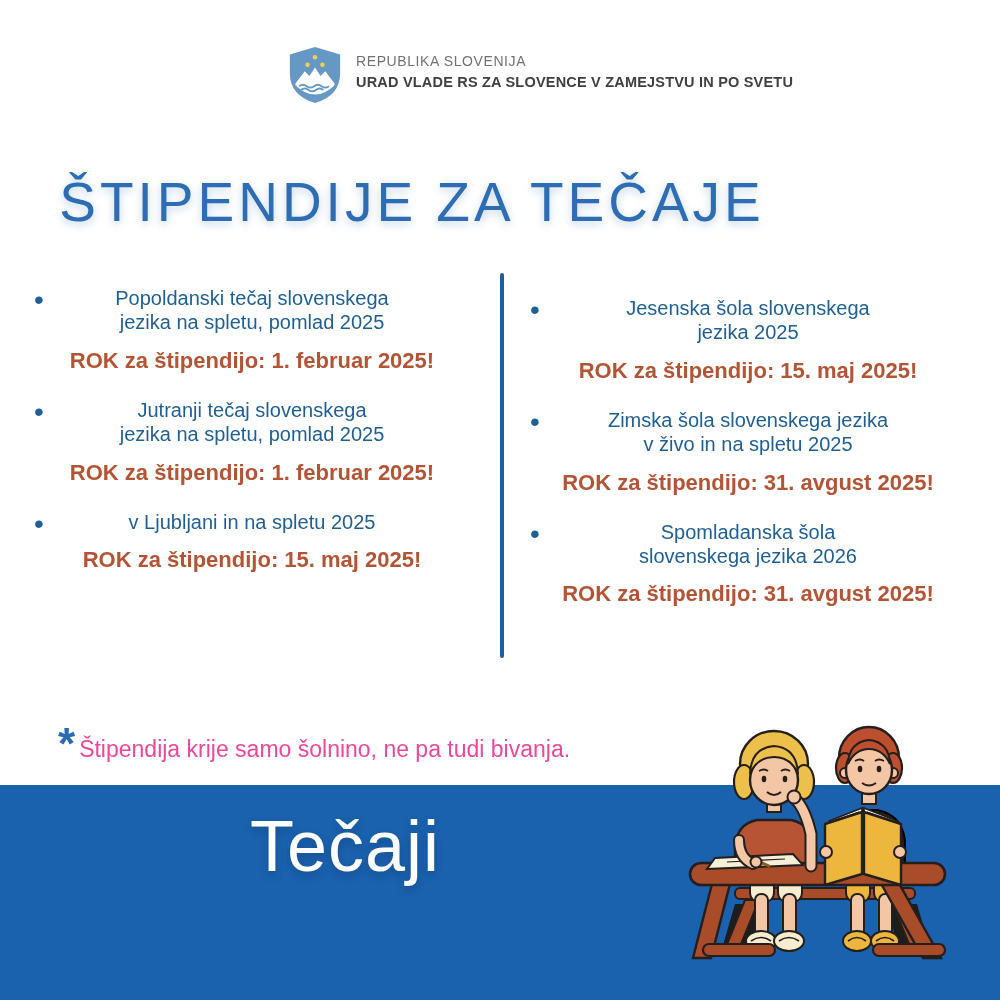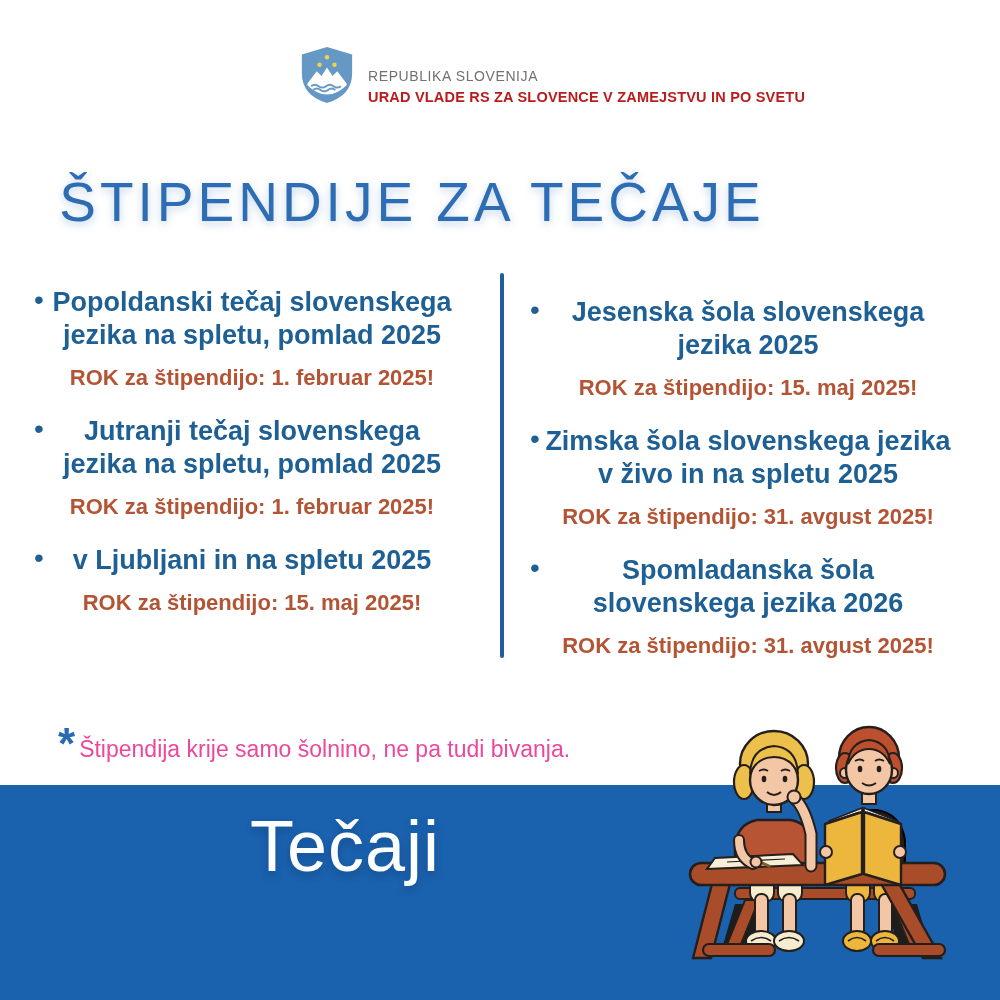--- a/index.html
+++ b/index.html
@@ -1,39 +1,39 @@
 <!DOCTYPE html>
 <html><head>
 <meta charset="utf-8">
 <style>
   html,body{margin:0;padding:0;background:#e8e8e8;}
   .poster{
     position:relative;width:1000px;height:1000px;background:#ffffff;
     font-family:"Liberation Sans", sans-serif;overflow:hidden;margin:0 auto;
   }
   
-  .header{position:absolute;top:45px;left:300px;display:flex;gap:14px;align-items:flex-end;}
+  .header{position:absolute;top:45px;left:288px;display:flex;gap:14px;align-items:flex-start;}
   .coat{width:54px;height:60px;flex:0 0 auto;}
   .header-text{padding-top:8px;}
   .header-line1{font-size:14px;letter-spacing:0.6px;color:#6f7173;margin-bottom:5px;}
-  .header-line2{font-size:14.5px;font-weight:700;letter-spacing:0.2px;color:#b91c1c;}
+  .header-line2{font-size:14.5px;font-weight:700;letter-spacing:0.2px;color:#404040;}
   
   .main-title{
     position:absolute;top:170px;left:0;width:824px;text-align:center;
     font-size:55px;font-weight:300;letter-spacing:4px;color:#2e6db4;
     text-shadow:0 3px 9px rgba(46,109,180,0.30);
   }
   
   .col{position:absolute;top:280px;width:456px;}
   .col-left{left:24px;padding-top:6px;}
   .col-right{left:520px;padding-top:16px;}
   .divider{position:absolute;left:500px;top:273px;width:4px;height:385px;background:#1e5e9e;border-radius:2px;}
   .course{position:relative;text-align:center;margin-bottom:24px;}
   .bullet{position:absolute;left:10px;top:0px;color:#1e5f94;font-size:28px;line-height:1;}
-  .course-title{font-size:27px;line-height:1.22;color:#1e5f94;font-weight:700;}
+  .course-title{font-size:20px;line-height:1.22;color:#1e5f94;font-weight:400;}
   .deadline{margin-top:13px;font-size:22px;font-weight:700;color:#b35434;text-align:center;}
   
   .footnote{position:absolute;top:726px;left:58px;display:flex;align-items:flex-start;}
   .footnote-star{font-size:44px;line-height:0.8;color:#2a6ab0;font-weight:700;margin-right:4px;}
   .footnote-text{font-size:23px;color:#ec4899;padding-top:10px;}
   
   .footer{position:absolute;left:0;bottom:0;width:1000px;height:215px;background:#1a61ae;}
   .footer-title{
     position:absolute;top:808px;left:55px;width:580px;text-align:center;
     font-size:72px;line-height:1.06;color:#fbfdfe;font-weight:500;letter-spacing:1px;

